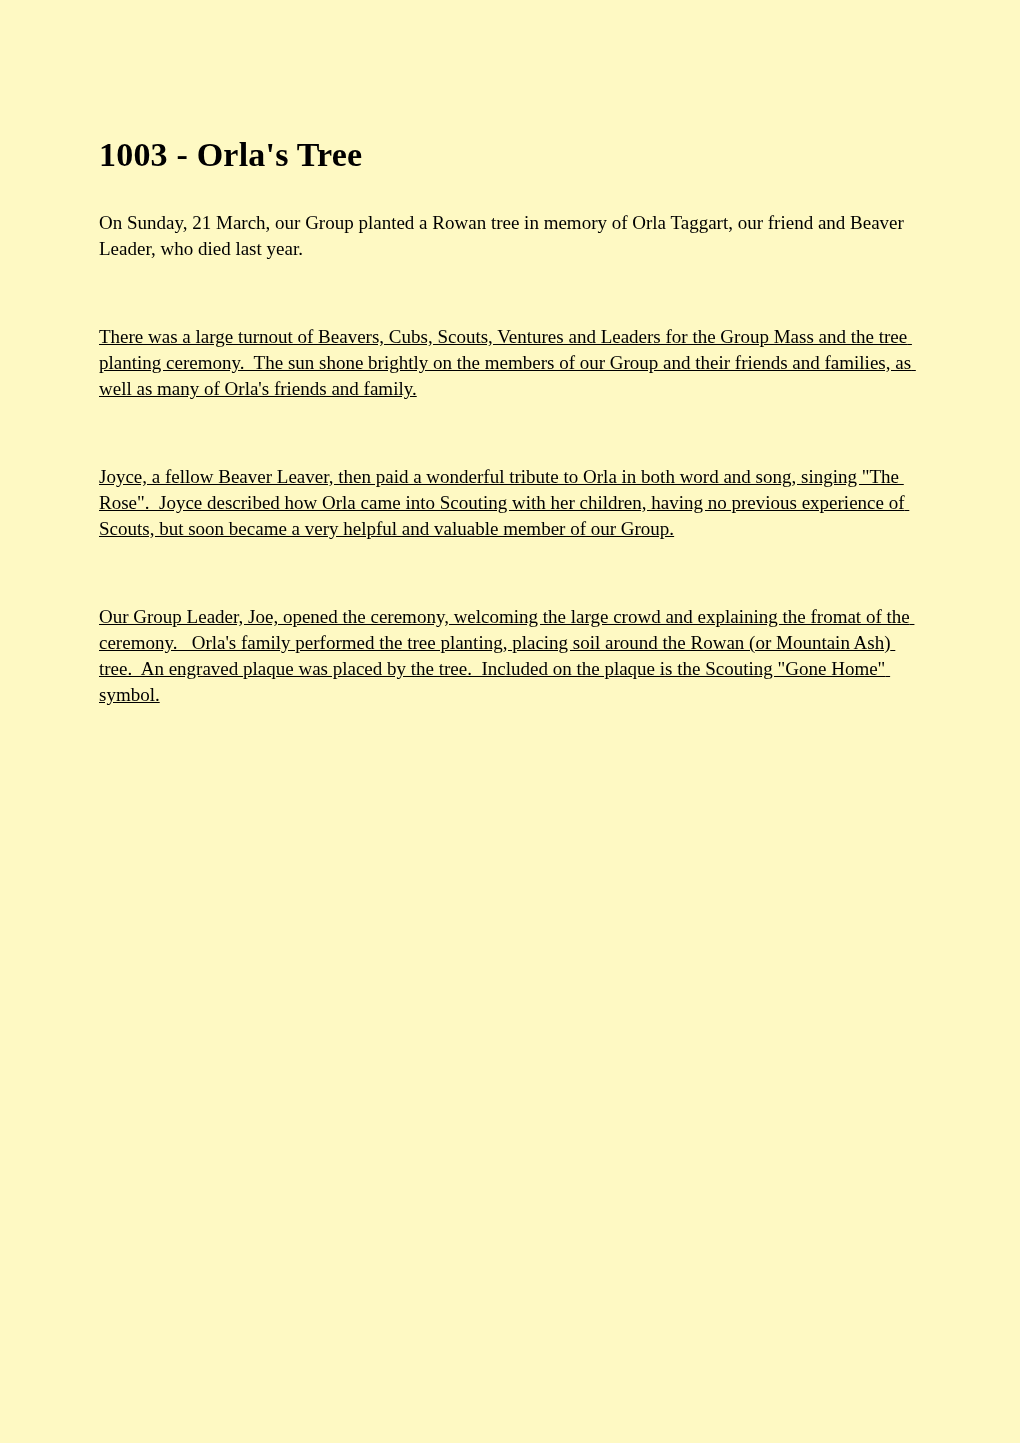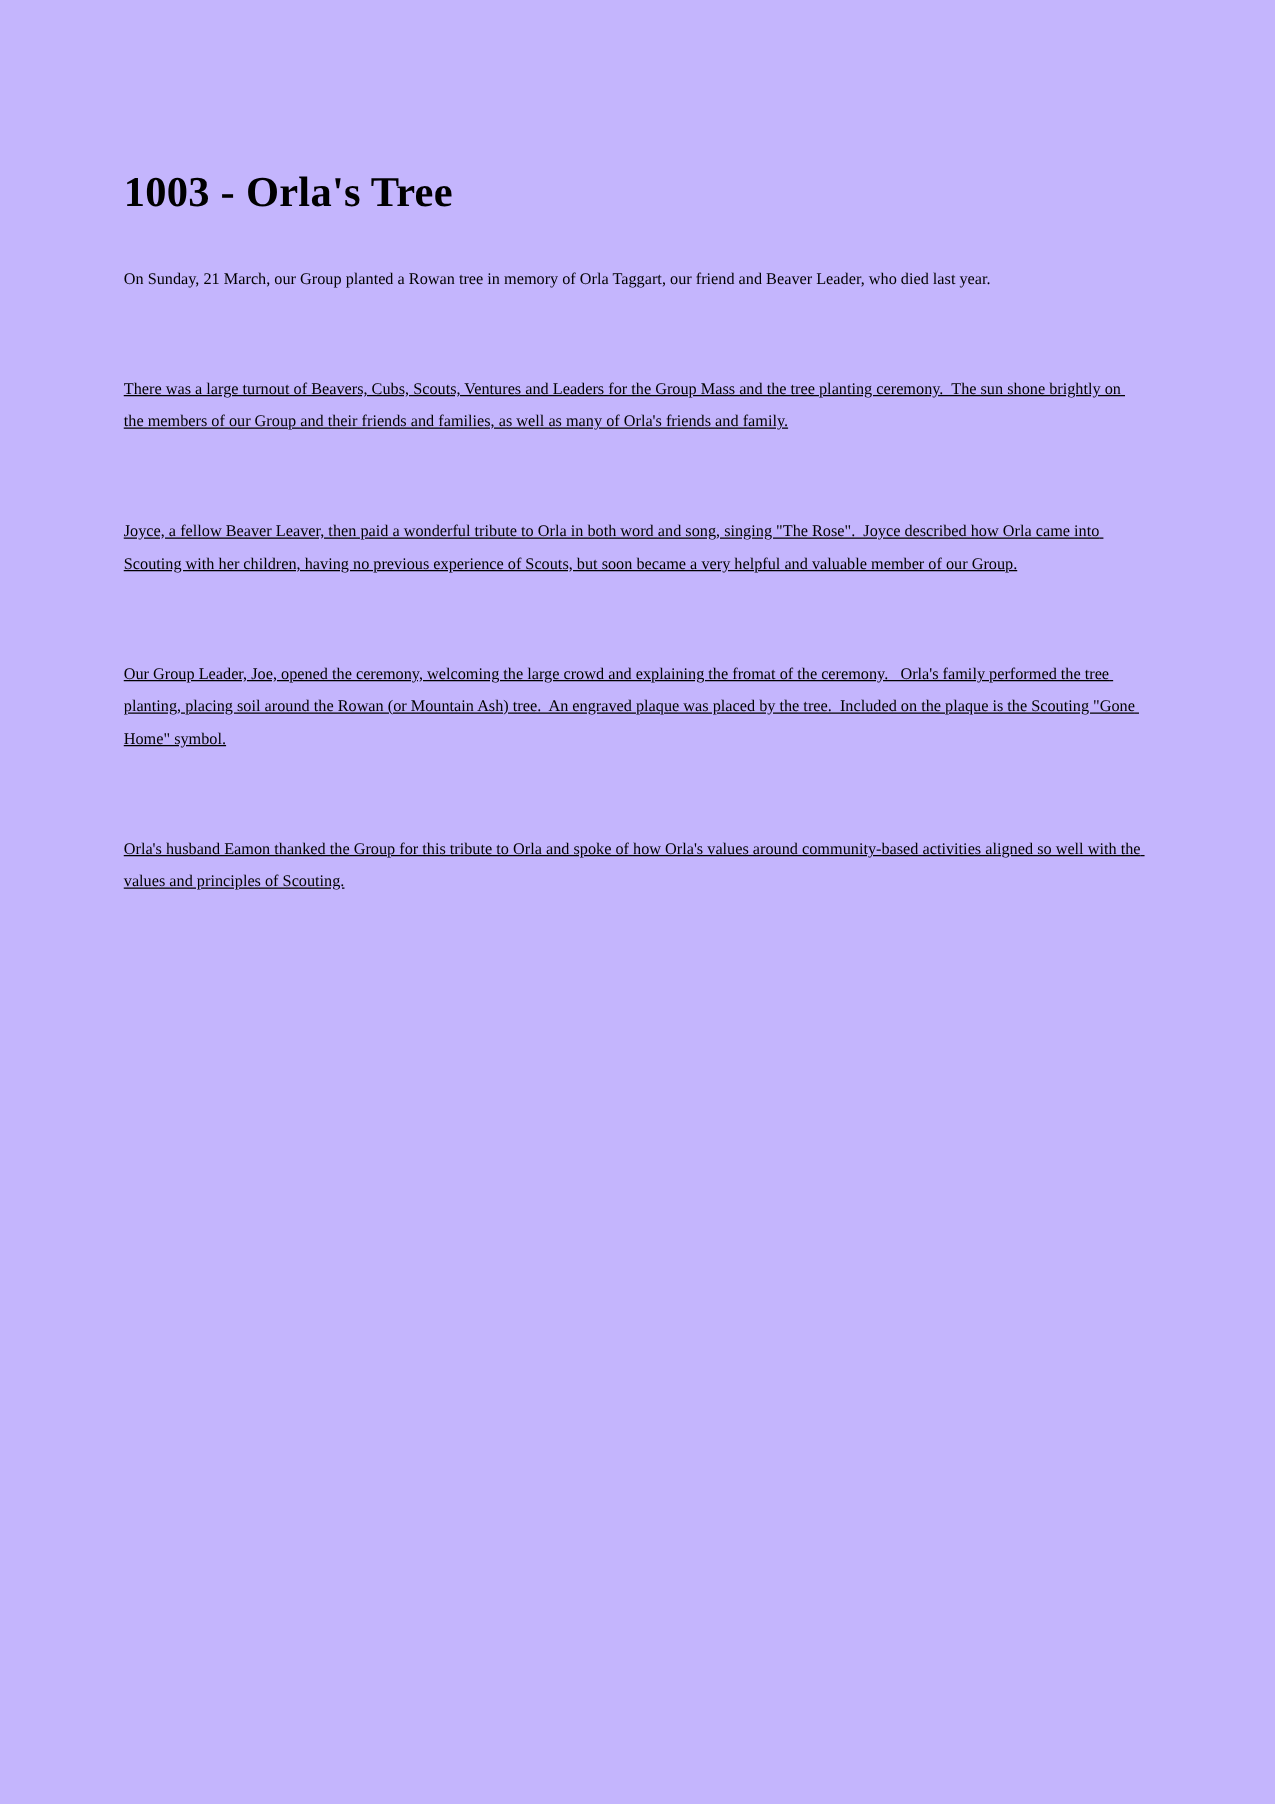--- a/index.html
+++ b/index.html
@@ -8,33 +8,33 @@
     background: #ffffff;
   }
   body {
     font-family: "Liberation Serif", "DejaVu Serif", serif;
     color: #000000;
   }
   .page {
     position: relative;
     width: 1020px;
     height: 1443px;
-    background: #c4b5fd;
+    background: #fef9c3;
     box-sizing: border-box;
     padding: 135px 104px 0 99px;
   }
   .doc-title {
     font-size: 34px;
     font-weight: bold;
     margin: 0 0 34px 0;
     line-height: 1.2;
     letter-spacing: 0.2px;
   }
   .doc-paragraph {
-    font-size: 13px;
+    font-size: 19px;
     line-height: 26px;
     margin: 0 0 26px 0;
     max-width: 815px;
     white-space: pre-wrap;
   }
   .doc-paragraph + .doc-paragraph {
     margin-top: 62px;
     text-decoration: underline;
   }
 </style>
@@ -45,15 +45,14 @@
   <h1 class="doc-title">1003 - Orla's Tree</h1>
 
   <p class="doc-paragraph">On Sunday, 21 March, our Group planted a Rowan tree in memory of Orla Taggart, our friend and Beaver Leader, who died last year.</p>
 
   <p class="doc-paragraph">There was a large turnout of Beavers, Cubs, Scouts, Ventures and Leaders for the Group Mass and the tree planting ceremony.  The sun shone brightly on the members of our Group and their friends and families, as well as many of Orla's friends and family.</p>
 
   <p class="doc-paragraph">Joyce, a fellow Beaver Leaver, then paid a wonderful tribute to Orla in both word and song, singing "The Rose".  Joyce described how Orla came into Scouting with her children, having no previous experience of Scouts, but soon became a very helpful and valuable member of our Group.</p>
 
   <p class="doc-paragraph">Our Group Leader, Joe, opened the ceremony, welcoming the large crowd and explaining the fromat of the ceremony.   Orla's family performed the tree planting, placing soil around the Rowan (or Mountain Ash) tree.  An engraved plaque was placed by the tree.  Included on the plaque is the Scouting "Gone Home" symbol.</p>
 
-  <p class="doc-paragraph">Orla's husband Eamon thanked the Group for this tribute to Orla and spoke of how Orla's values around community-based activities aligned so well with the values and principles of Scouting.</p>
 
 </div>
 
 </body></html>

